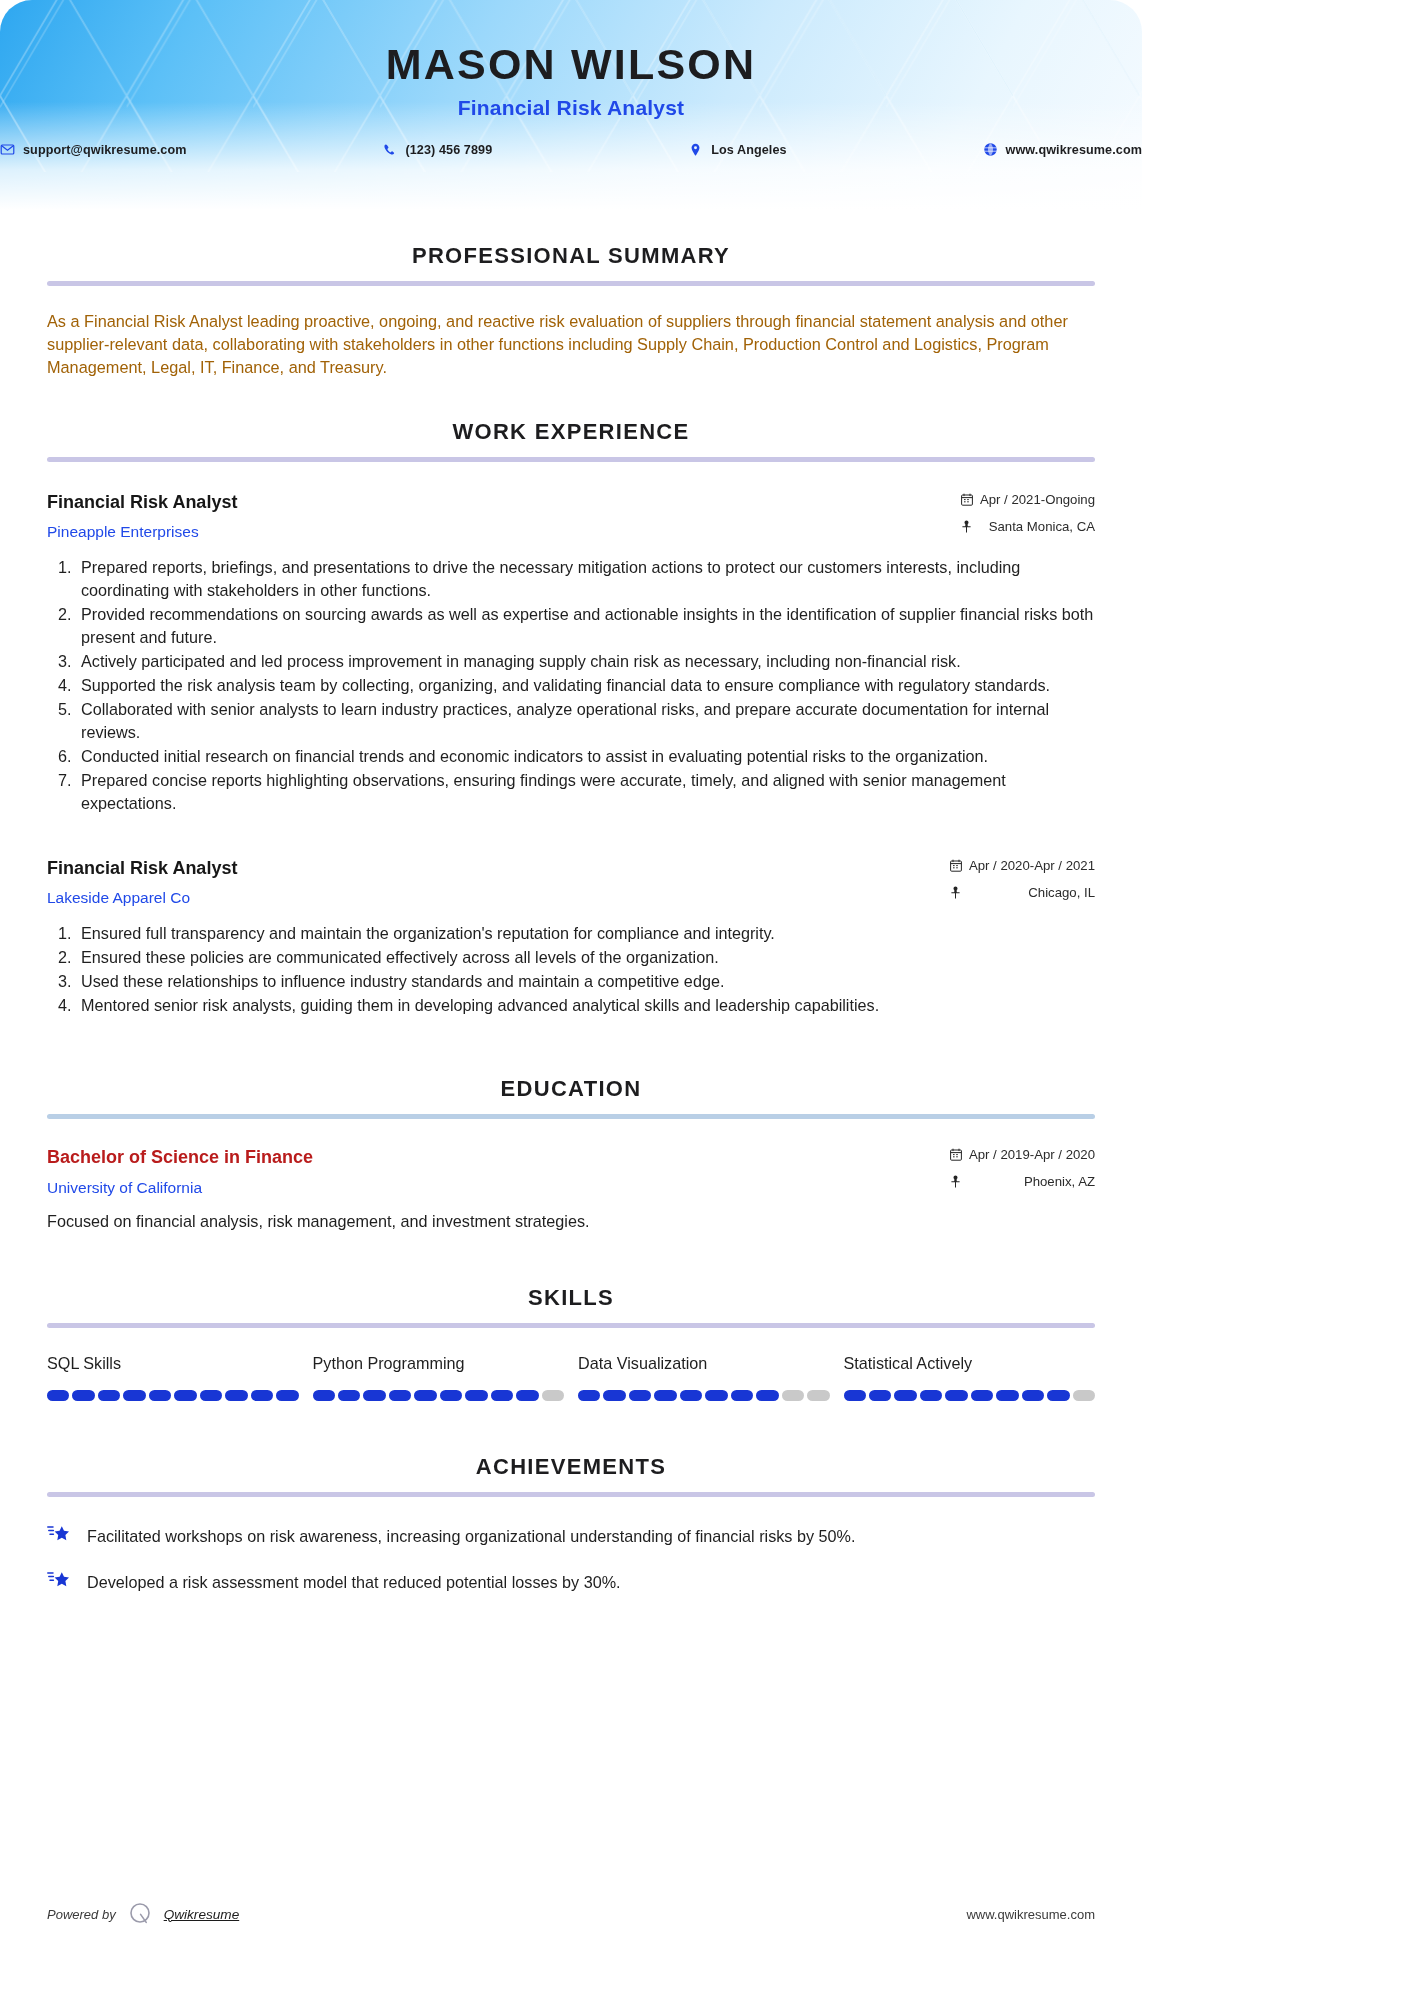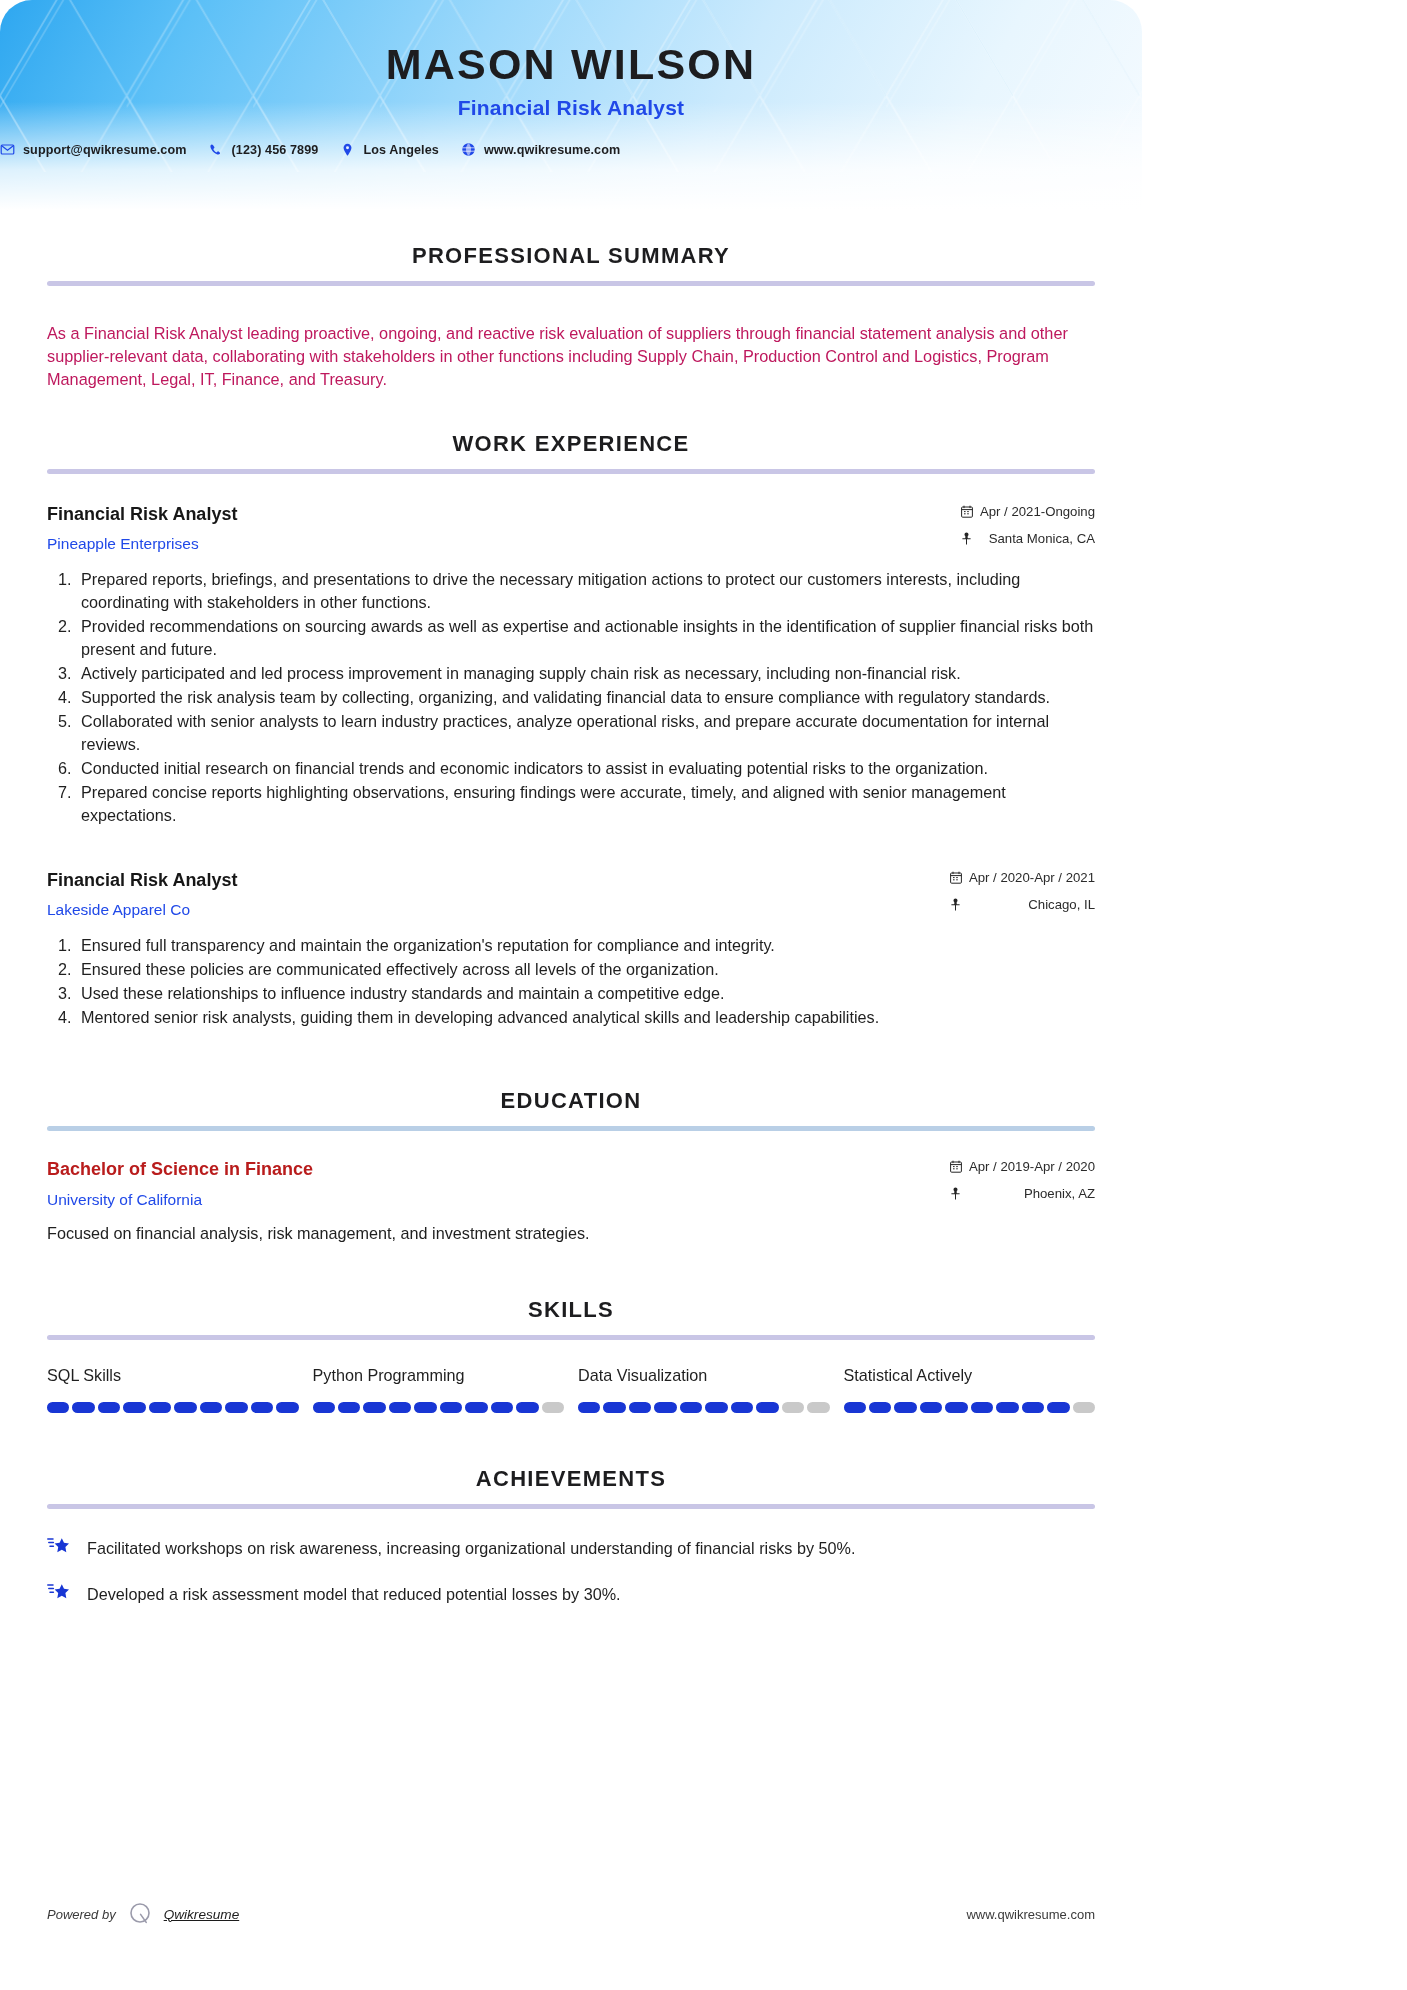--- a/index.html
+++ b/index.html
@@ -48,21 +48,21 @@
   .role {
     margin-top: 9px;
     font-size: 21px;
     font-weight: 700;
     color: #2049e8;
     letter-spacing: .2px;
   }
   .contact-row {
     margin-top: 22px;
     display: flex;
-    justify-content: flex-start;
+    justify-content: space-between;
     align-items: center;
     gap: 13px;
     font-size: 12.6px;
     font-weight: 700;
     color: #1d1d1f;
     letter-spacing: .1px;
   }
   .contact-item { display: flex; align-items: center; gap: 8px; }
   .contact-item + .contact-item { margin-left: 9px; }
   .cicon { display: inline-flex; width: 15px; height: 15px; align-items: center; justify-content: center; color: #2049e8; }
@@ -81,24 +81,24 @@
   .section-rule {
     height: 5px;
     border-radius: 3px;
     background: #c9c6e6;
     margin-top: 12px;
   }
   .section-rule.blue { background: #b9cfe6; }
 
   .sec-summary { padding-top: 31px; }
   .summary-text {
-    margin-top: 36px;
+    margin-top: 24px;
     font-size: 16.3px;
     line-height: 1.42;
-    color: #be185d;
+    color: #a16207;
   }
 
   .sec-work { padding-top: 40px; }
   .job { margin-top: 30px; }
   .job-head { display: flex; justify-content: space-between; align-items: flex-start; }
   .job-title { font-size: 18px; font-weight: 700; color: #171717; }
   .job-company { font-size: 15.5px; color: #2049e8; margin-top: 10px; }
   .meta { text-align: right; }
   .meta-line {
     display: flex; align-items: center; justify-content: space-between; gap: 7px;

